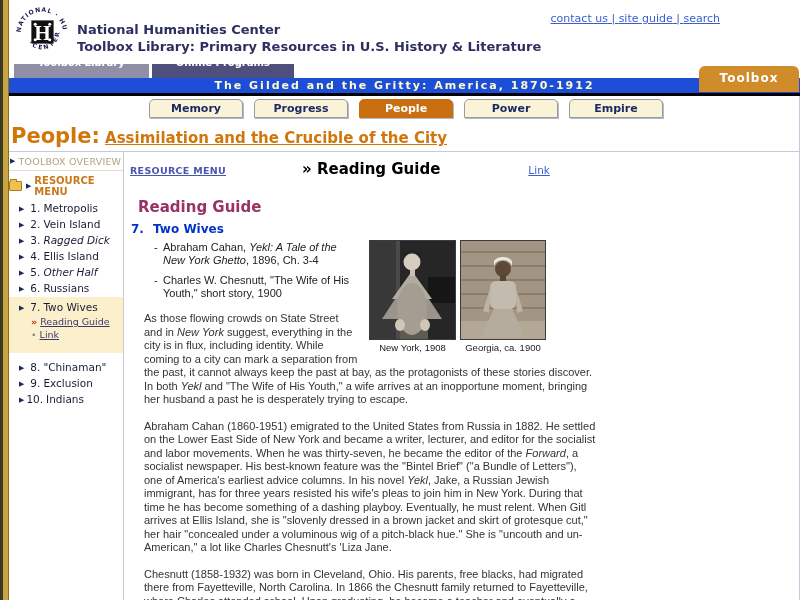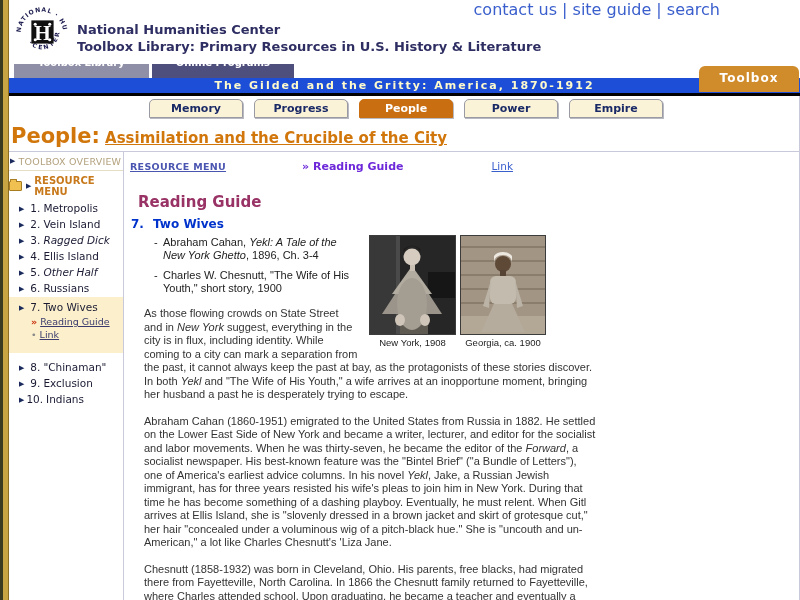--- a/index.html
+++ b/index.html
@@ -6,21 +6,21 @@
   .page{position:relative;width:800px;height:600px;background:#fff;overflow:hidden;
         font-family:"DejaVu Sans","Liberation Sans",sans-serif;}
   
   .edge-dark{position:absolute;left:0;top:0;width:3px;height:600px;background:#3a3a20;}
   .edge-gold{position:absolute;left:3px;top:0;width:5px;height:600px;background:#c9a443;border-right:1px solid #8a6d20;}
   .inner{position:absolute;left:9px;top:0;width:791px;height:600px;}
   .right-border{position:absolute;right:0;top:92px;bottom:0;width:1px;background:#c9c9dc;}
 
   
   .header{position:relative;height:64px;background:#fff;}
-  .utility{position:absolute;top:0;right:80px;font-size:16px;color:#3a5fcd;}
+  .utility{position:absolute;top:12px;right:80px;font-size:11px;color:#3a5fcd;text-decoration:underline;}
   .utility a{color:#3a5fcd;text-decoration:none;cursor:pointer;}
   .utility .sep{color:#3a5fcd;}
   .logo{position:absolute;left:4px;top:3px;}
   .brand{position:absolute;left:68px;top:21px;color:#2e2e63;font-weight:bold;font-size:13px;line-height:17px;}
 
   
   .bannerzone{position:relative;}
   .toptabs{height:14px;padding-left:5px;display:flex;gap:3px;align-items:flex-end;}
   .toptab{height:22px;line-height:14px;padding:0 24px;font-size:10px;font-weight:bold;color:#fff;
           border-radius:5px 5px 0 0;white-space:nowrap;cursor:pointer;}
@@ -66,21 +66,21 @@
   .sb-item .lbl.it{font-style:italic;}
   .sb-active{background:#fbf0cb;padding:2px 0 12px 0;margin:1px 0 6px 0;}
   .sb-sub{display:flex;align-items:baseline;gap:3px;padding:1px 0 1px 22px;font-size:9.5px;cursor:pointer;}
   .sb-sub .bullet{color:#8a8a8a;}
   .sb-sub .bullet.red{color:#cc3311;font-weight:bold;}
   .sb-sub .sublbl{color:#3a3a6e;text-decoration:underline;}
 
   
   .crumb-row{display:flex;align-items:baseline;padding-top:3px;}
   .crumb-menu{font-size:9.5px;font-weight:bold;color:#4a55b0;text-decoration:underline;letter-spacing:.3px;cursor:pointer;}
-  .crumb-current{margin-left:76px;font-size:11px;font-weight:bold;color:#6d28d9;}
+  .crumb-current{margin-left:76px;font-size:15px;font-weight:bold;color:#000000;}
   .crumb-link{margin-left:88px;font-size:10.5px;color:#3a5fcd;text-decoration:underline;cursor:pointer;}
   .main h2{margin:20px 0 6px 8px;font-size:15px;color:#993366;}
   .textcol{width:466px;margin-left:1px;font-family:"Liberation Sans",sans-serif;}
   .item-head{display:flex;font-size:12px;font-weight:bold;color:#0033cc;
              font-family:"DejaVu Sans",sans-serif;margin-bottom:5px;}
   .item-head .inum{width:22px;}
   .figures{float:right;width:143px;margin:0 84px 6px 12px;display:flex;gap:6px;}
   .fig{width:85px;}
   .fig svg{display:block;outline:1px solid #3c3c3c;}
   .fig .cap{font-size:9.5px;color:#222;text-align:center;margin-top:3px;white-space:nowrap;}

